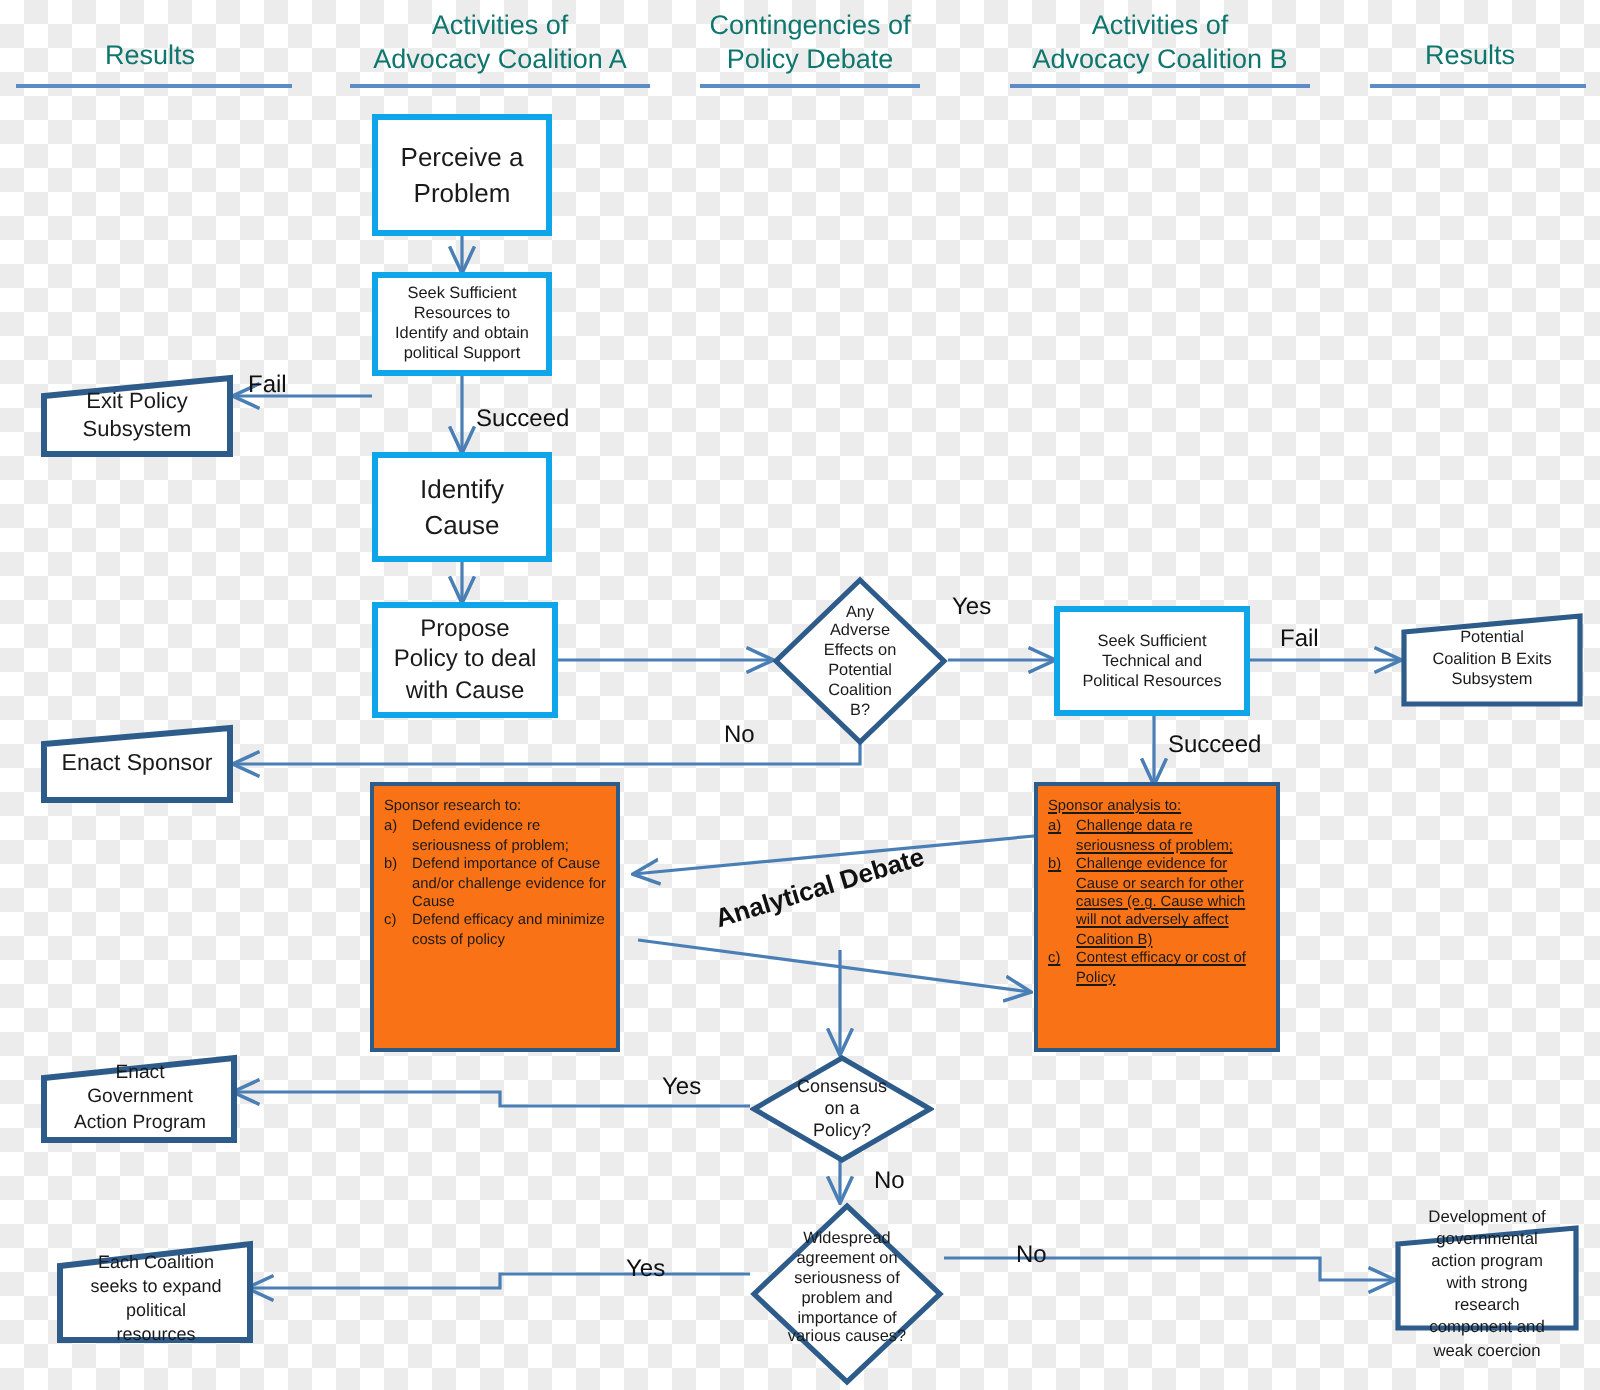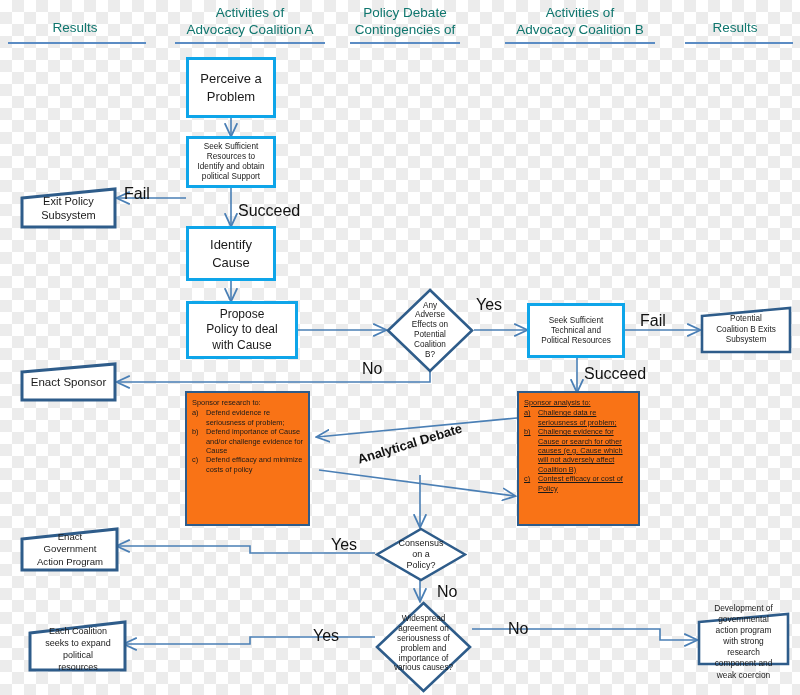--- a/index.html
+++ b/index.html
@@ -21,21 +21,21 @@
       linear-gradient(45deg,#ececec 25%,transparent 25%,transparent 75%,#ececec 75%);
     background-size:24px 24px;
     background-position:0 0,12px 12px;
   }
   #svg-layer{position:absolute;inset:0;width:800px;height:695px;}
   .node{position:absolute;box-sizing:border-box;display:flex;align-items:center;
         justify-content:center;text-align:center;background:#fff;}
   .rect{border:3px solid #0ea5e9;}
   .hdr{position:absolute;text-align:center;font-size:13.5px;line-height:1.25;color:#0f766e;}
   .hdr-rule{position:absolute;height:2px;background:#5b8cc4;}
-  .edge-label{position:absolute;font-size:16px;color:#111;background:transparent;}
+  .edge-label{position:absolute;font-size:12px;color:#111;background:transparent;}
   .boxtext{font-size:11.5px;line-height:1.28;padding:2px 4px;}
   .boxtext.big{font-size:13px;line-height:1.35;}
   .boxtext.small{font-size:8.2px;line-height:1.22;}
   .diamond-text{font-size:8.2px;line-height:1.2;text-align:center;
       position:absolute;left:0;right:0;top:50%;transform:translateY(-50%);}
   .diamond-text.med{font-size:9px;line-height:1.25;}
   .listbox{position:absolute;box-sizing:border-box;border:2px solid #2e5c8a;background:#f97316;
       font-size:7.4px;line-height:1.27;padding:5px 5px 3px 5px;overflow:visible;}
   .listbox .lead{display:block;margin-bottom:1px;}
   .li{display:flex;gap:3px;}
@@ -99,22 +99,22 @@
 </div>
 <div class="hdr-rule" style="left:8px;top:42px;width:138px;"></div>
 
 <div class="hdr" style="left:160px;top:5px;width:180px;">
   <div>Activities of</div>
   <div>Advocacy Coalition A</div>
 </div>
 <div class="hdr-rule" style="left:175px;top:42px;width:150px;"></div>
 
 <div class="hdr" style="left:330px;top:5px;width:150px;">
+  <div>Contingencies of</div>
   <div>Policy Debate</div>
-  <div>Contingencies of</div>
 </div>
 <div class="hdr-rule" style="left:350px;top:42px;width:110px;"></div>
 
 <div class="hdr" style="left:490px;top:5px;width:180px;">
   <div>Activities of</div>
   <div>Advocacy Coalition B</div>
 </div>
 <div class="hdr-rule" style="left:505px;top:42px;width:150px;"></div>
 
 <div class="hdr" style="left:680px;top:20px;width:110px;">
@@ -141,21 +141,21 @@
   <div class="boxtext" style="position:absolute;inset:0;display:flex;align-items:center;justify-content:center;
               white-space:pre-line;text-align:center;font-size:11px;line-height:1.3;">Exit Policy
 Subsystem</div>
 </div>
 
 <div class="node rect" style="left:186px;top:226px;width:90px;height:55px;">
   <div class="boxtext big" style="white-space:pre-line;">Identify
 Cause</div>
 </div>
 
-<div class="node rect" style="left:186px;top:301px;width:112px;height:58px;">
+<div class="node rect" style="left:186px;top:301px;width:93px;height:58px;">
   <div class="boxtext" style="white-space:pre-line;font-size:12px;line-height:1.3;">Propose
 Policy to deal
 with Cause</div>
 </div>
 
 <div style="position:absolute;left:386px;top:288px;width:88px;height:85px;">
   <svg width="88" height="85" style="position:absolute;inset:0;">
     <polygon points="44,2 86,42.5 44,83 2,42.5" fill="#ffffff" stroke="#2e5c8a" stroke-width="2.6"></polygon>
   </svg>
   <div class="diamond-text" style="white-space:pre-line;">Any

